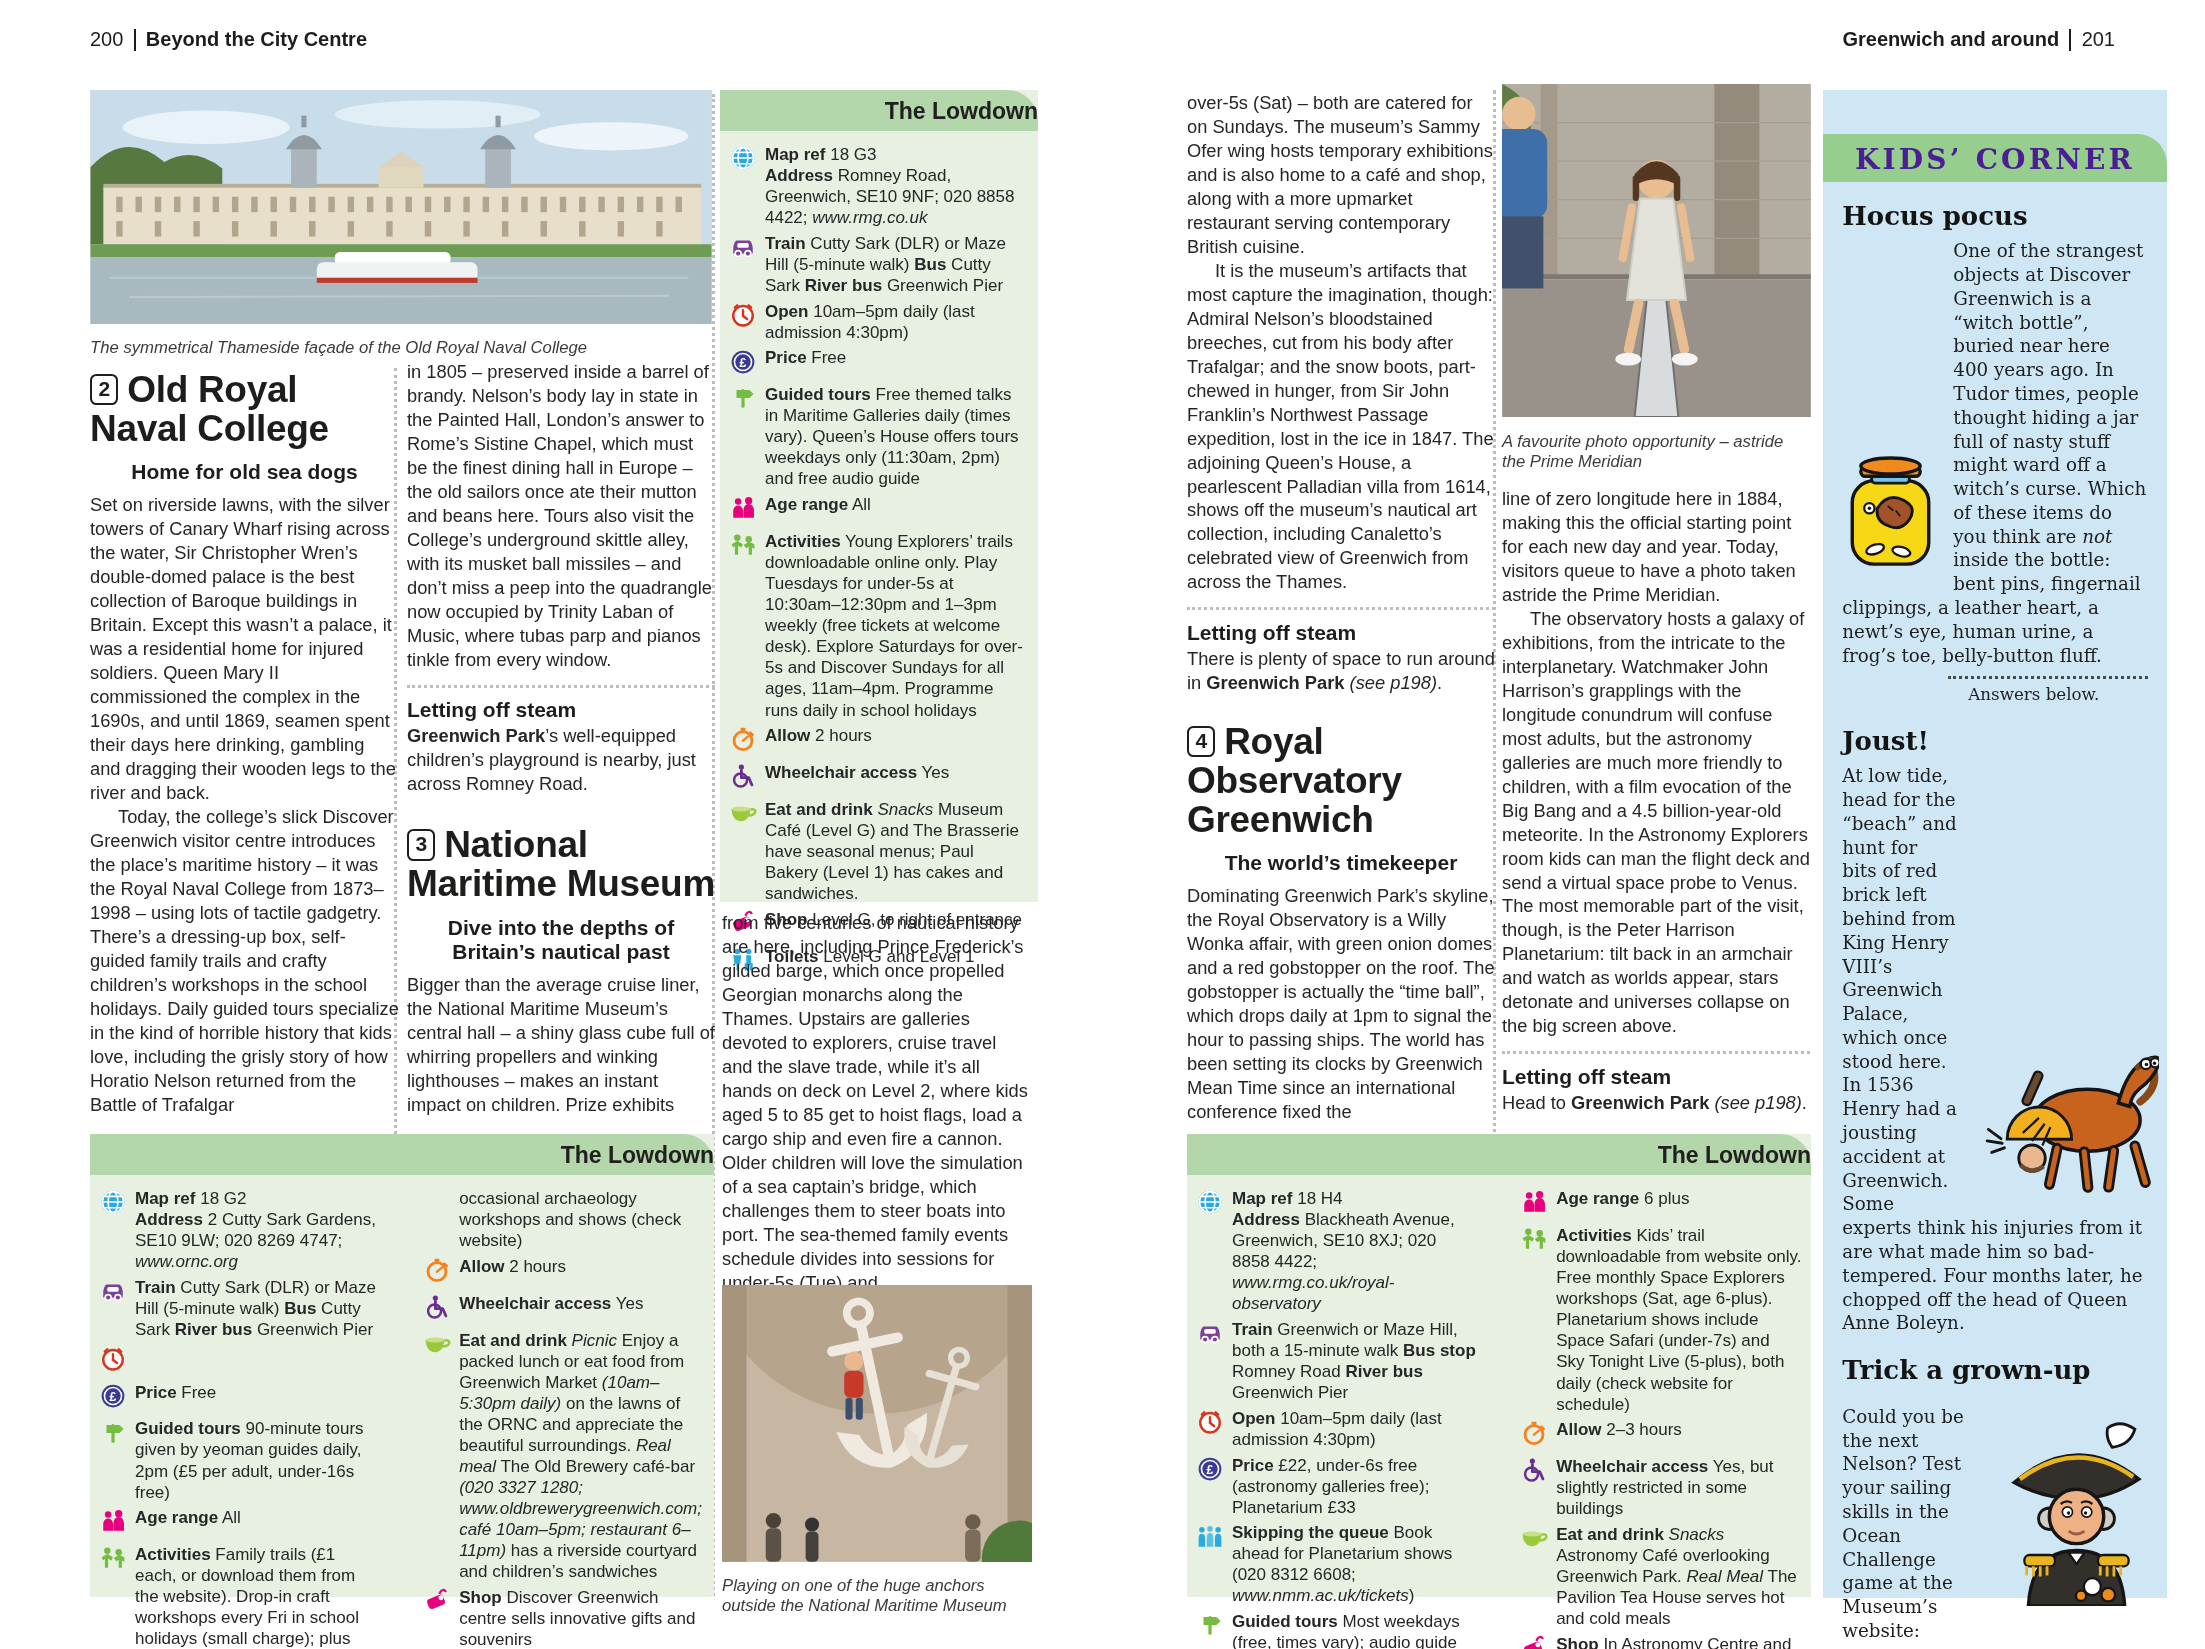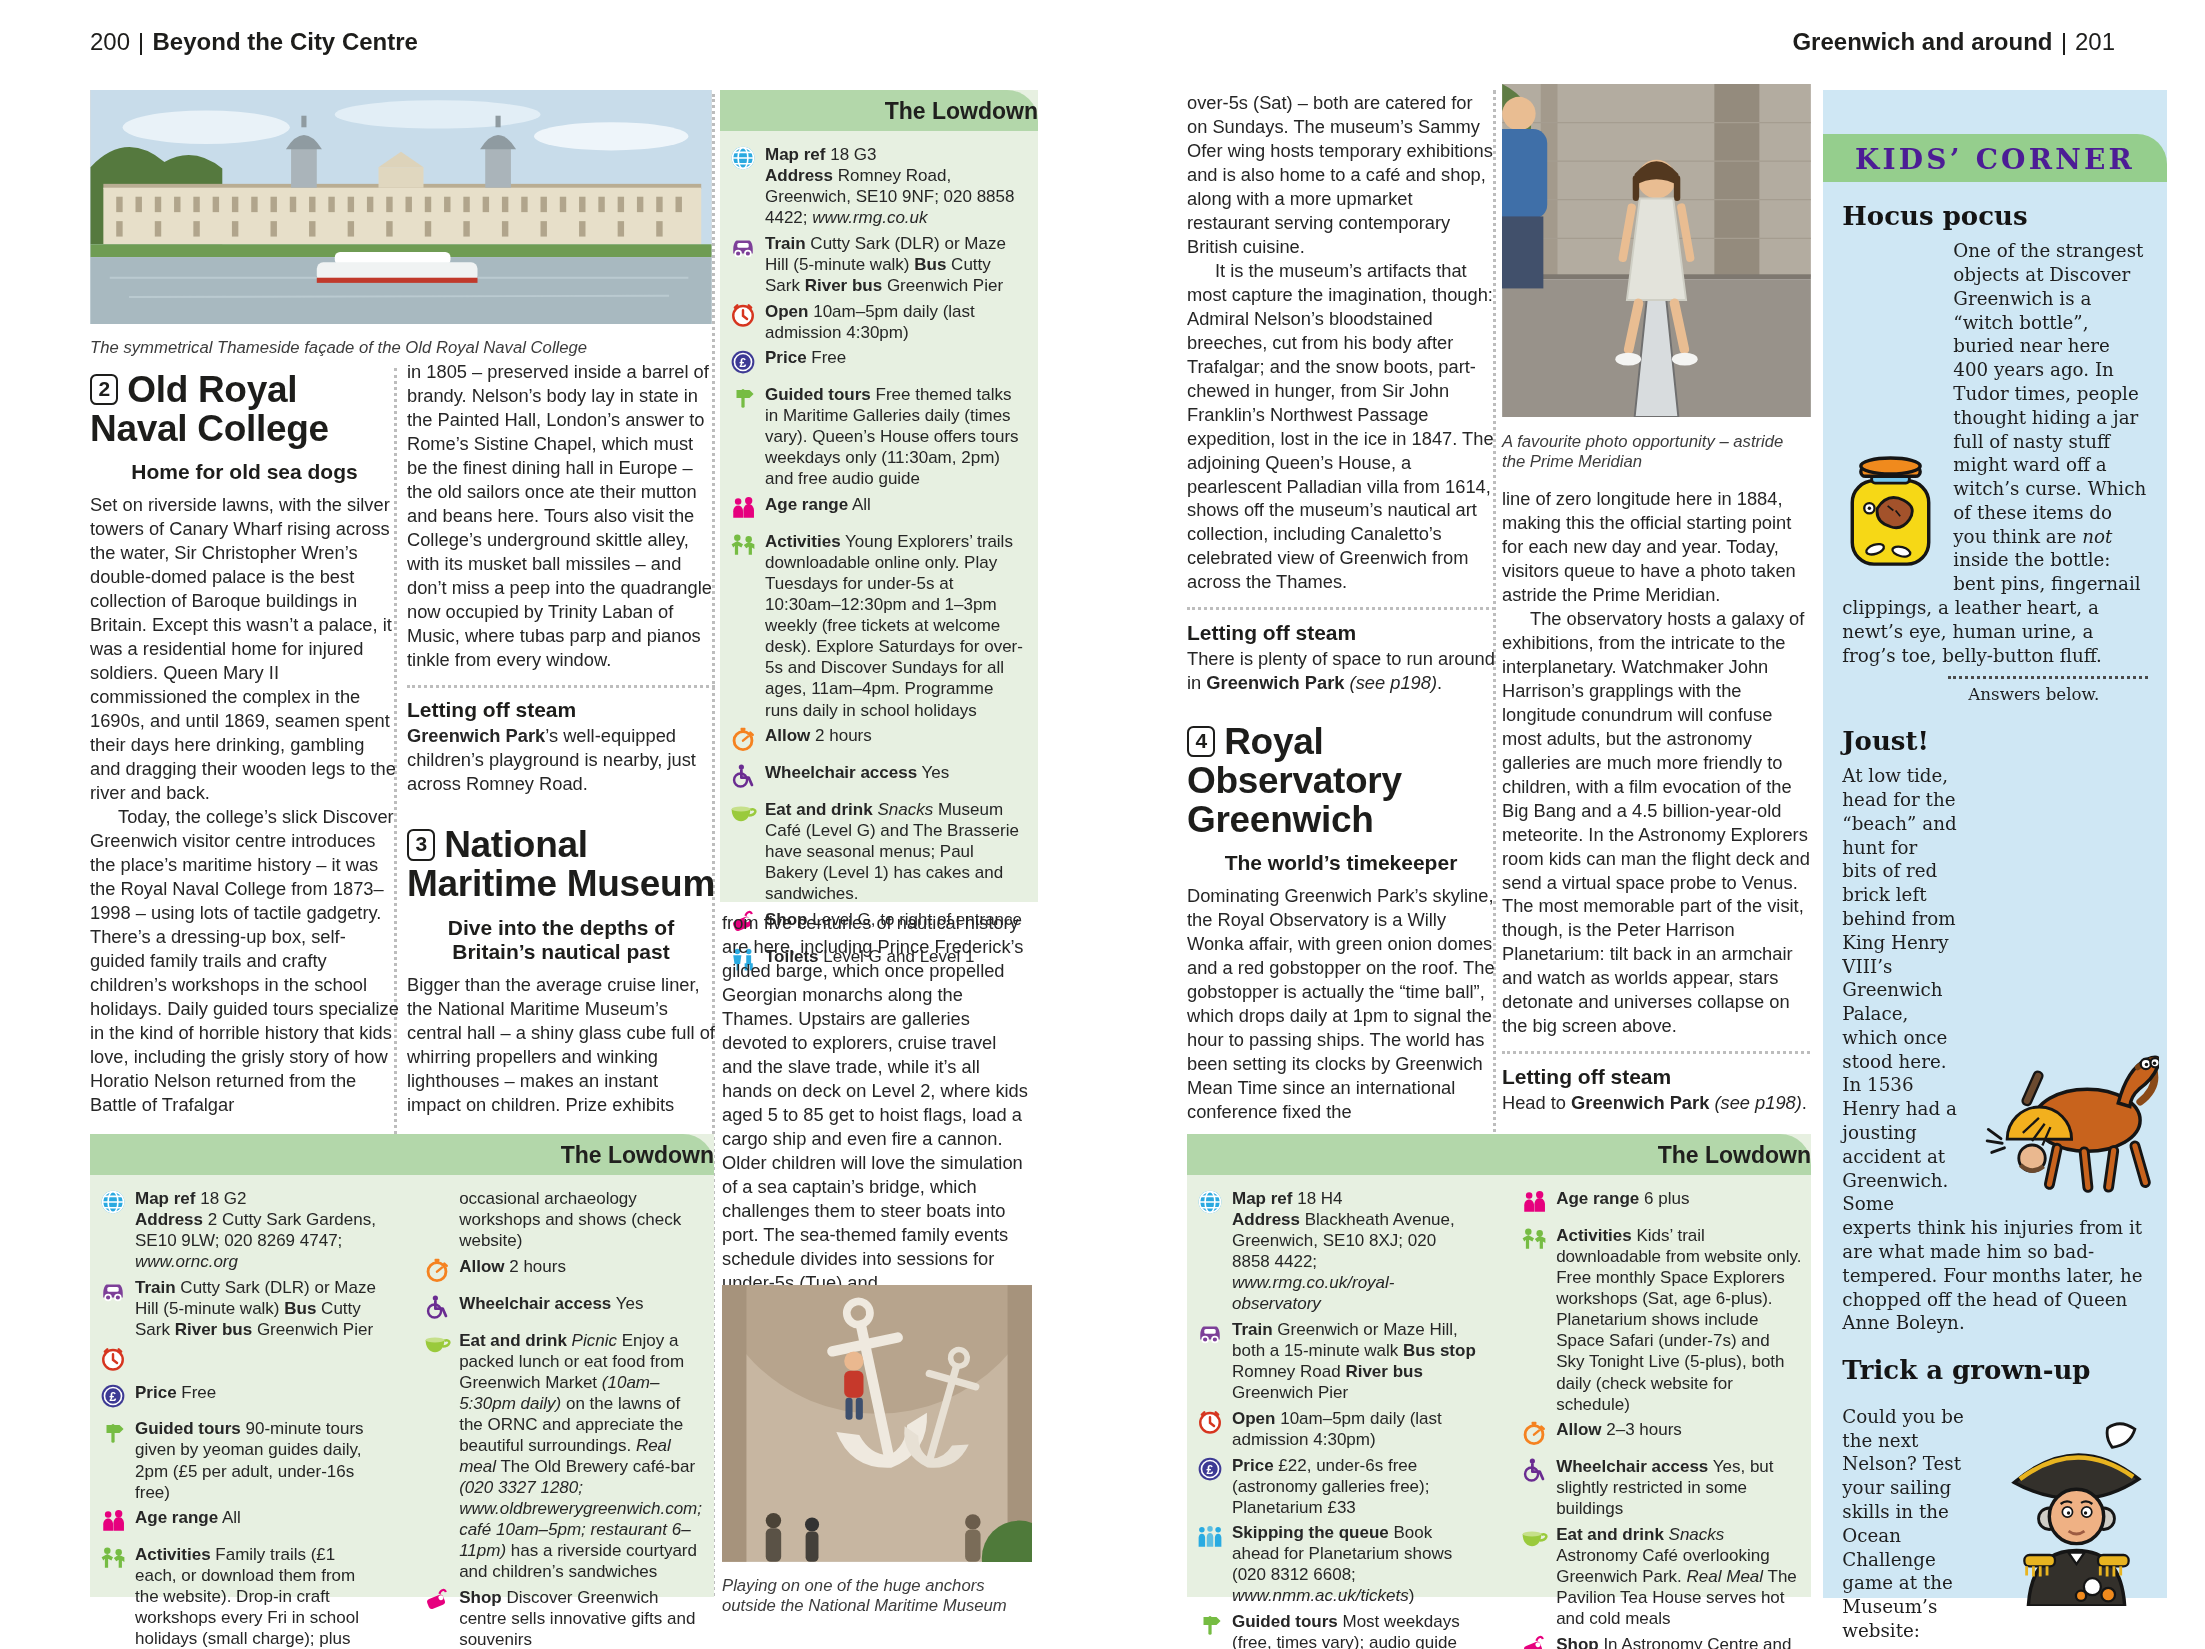--- a/index.html
+++ b/index.html
@@ -1,18 +1,18 @@
 <!DOCTYPE html>
 <html style="font-size:10.3px"><head>
 <meta charset="utf-8">
 <style>
   html,body{margin:0;padding:0;background:#ffffff;}
   #spread{position:relative;width:2205px;height:1650px;background:#fff;font-family:"Liberation Sans",sans-serif;color:#262626;overflow:hidden;}
   
-  .hdr{position:absolute;top:28px;font-size:24px;color:#1d1d1b;}
+  .hdr{position:absolute;top:28px;font-size:20px;color:#1d1d1b;}
   .hdr .bar{display:inline-block;width:1.9px;height:22px;background:#1d1d1b;margin:0 10.3px;vertical-align:-4.5px;}
   .hdr b{font-weight:700;}
   
   .col{position:absolute;}
   .body-text p{font-size:18.3px;line-height:1.31;margin:0;}
   .body-text p + p{text-indent:28px;}
   .sec-title{font-size:37px;line-height:1.05;font-weight:700;color:#1d1d1b;margin:0;letter-spacing:-0.3px;}
   .badge{display:inline-block;border:2.6px solid #1d1d1b;border-radius:6.4px;padding:0 6.4px 1.3px;font-size:21px;line-height:1.25;vertical-align:6.4px;margin-right:9px;font-weight:700;}
   .sec-sub{font-size:21px;line-height:1.15;font-weight:700;color:#1d1d1b;margin:11.6px 0 9px;text-align:center;}
   .letting-h{font-size:21px;font-weight:700;color:#1d1d1b;margin:0 0 2.6px;}

